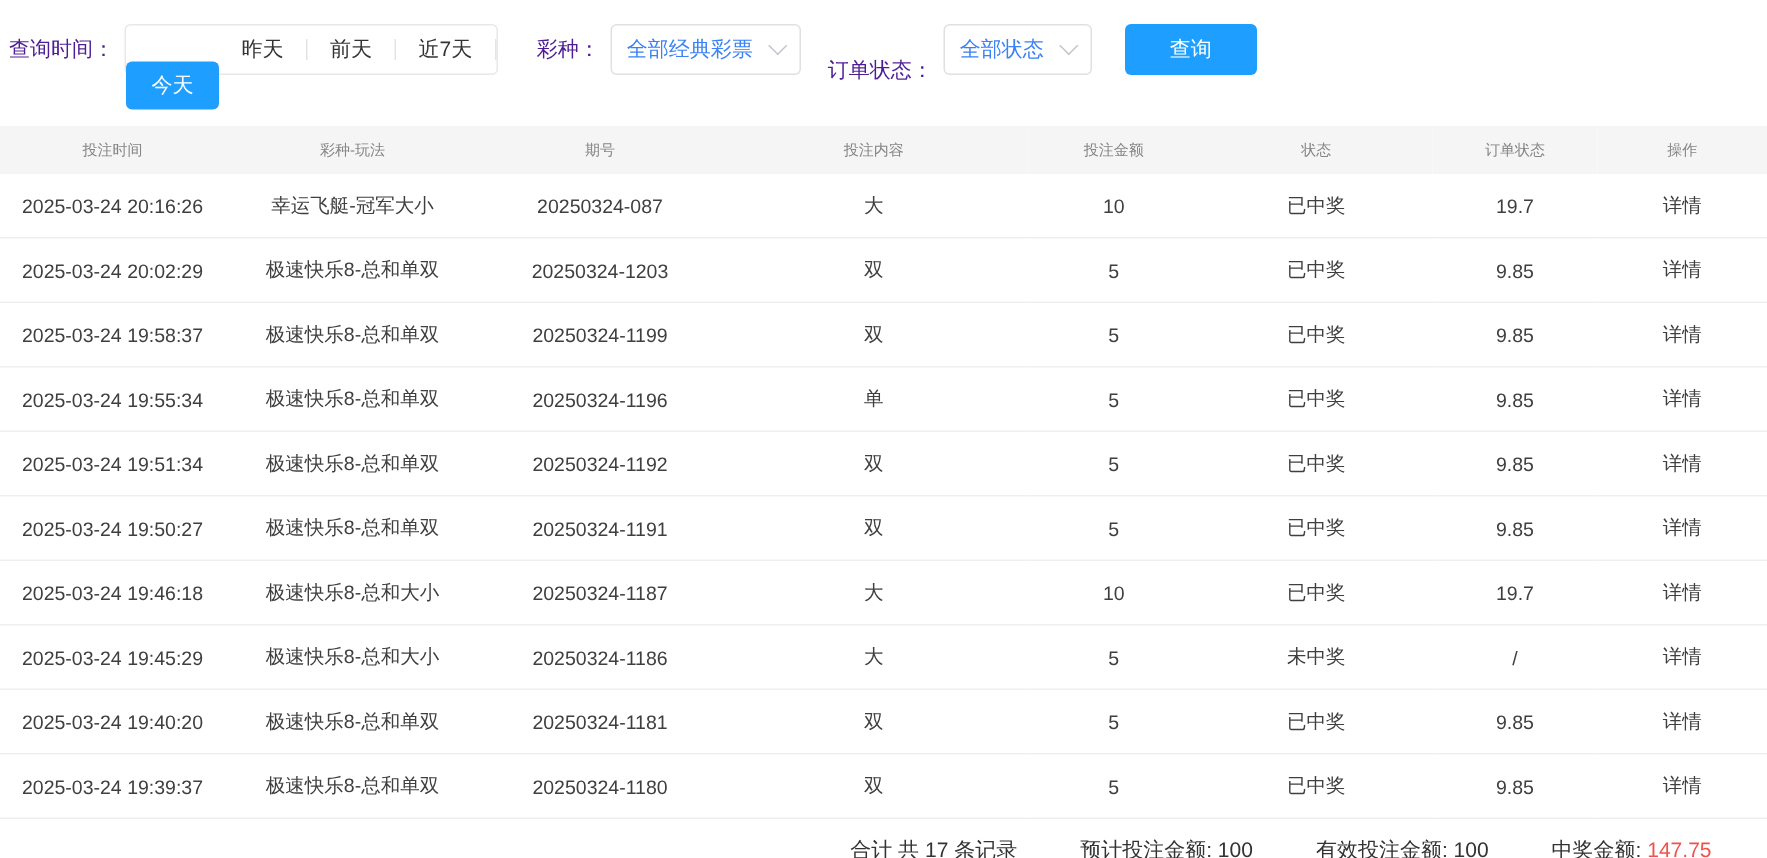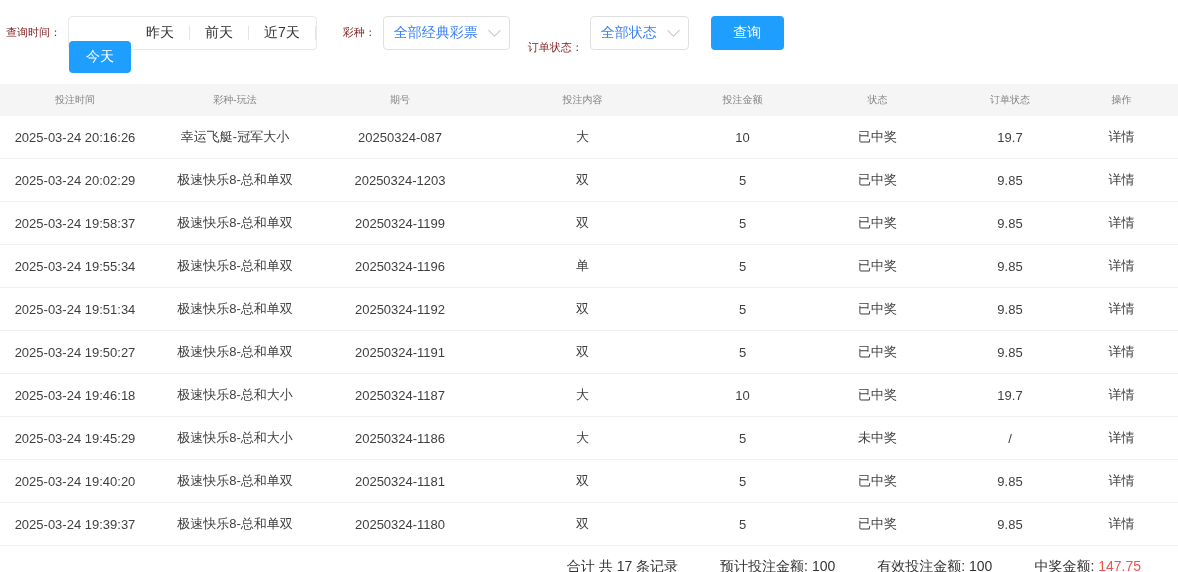--- a/index.html
+++ b/index.html
@@ -4,21 +4,21 @@
 <style>
   html,body { margin:0; padding:0; background:#fff; }
   body {
     width:1178px; height:572px; overflow:hidden;
     font-family:"Liberation Sans","DejaVu Sans",sans-serif;
     -webkit-font-smoothing:antialiased;
   }
 
   
   .filter-bar { display:flex; align-items:center; padding:15px 0 0 6px; height:35px; }
-  .flabel { font-size:11px; color:#7f1d1d; white-space:nowrap; }
+  .flabel { font-size:14px; color:#4c1d95; white-space:nowrap; }
   .time-group {
     display:inline-flex; align-items:center; margin-left:7px;
     border:1px solid #e8e8e8; border-radius:4px; height:34px; box-sizing:border-box; background:#fff;
   }
   .time-opt {
     font-size:14px; color:#333; padding:0 15px; height:100%;
     display:flex; align-items:center; cursor:pointer; white-space:nowrap; border-radius:4px;
   }
   .time-opt.active { background:#1e9fff; color:#fff; padding:0 17px;margin-top:48px; }
   .vdiv { width:1px; height:14px; background:#e4e4e4; }
@@ -26,21 +26,21 @@
   .select-box {
     display:inline-flex; align-items:center; justify-content:space-between;
     border:1px solid #e0e0e0; border-radius:4px; height:34px; box-sizing:border-box;
     padding:0 10px; font-size:14px; color:#3b82f6; background:#fff; cursor:pointer; white-space:nowrap;
   }
   .chevron {
     display:inline-block; width:8px; height:8px; margin-left:12px; margin-top:-4px;
     border-right:1px solid #c0c4cc; border-bottom:1px solid #c0c4cc; transform:rotate(45deg);
   }
   .search-btn {
-    margin-left:22px; width:73px; height:34px; background:#1e9fff; color:#fff;
+    margin-left:22px; width:88px; height:34px; background:#1e9fff; color:#fff;
     border:none; border-radius:4px; font-size:14px; cursor:pointer;
     font-family:"Liberation Sans","DejaVu Sans",sans-serif;
   }
 
   .ml26 { margin-left:26px; } .ml18 { margin-left:18px;margin-top:29px; } .ml7 { margin-left:7px; }
 
   
   .records { margin-top:34px; width:1178px; border-collapse:collapse; table-layout:fixed; }
   .records thead th {
     background:#f5f5f6; height:30px; font-weight:normal;

